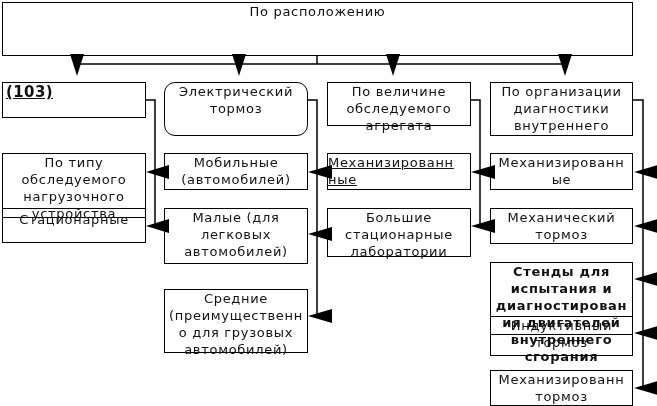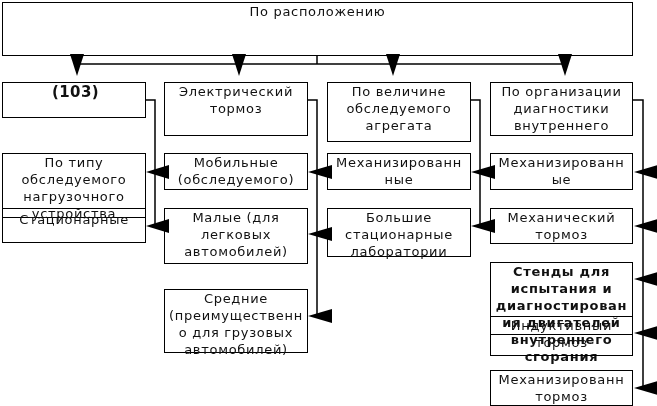--- a/index.html
+++ b/index.html
@@ -8,21 +8,21 @@
     background: #ffffff;
     font-family: "DejaVu Sans", sans-serif;
   }
   .box {
     position: absolute; box-sizing: border-box;
     border: 1.5px solid #000000; background: transparent;
     font-size: 13px; line-height: 17px; letter-spacing: 0.7px;
     color: #111111; text-align: center; white-space: pre-line;
     padding-top: 0px; overflow: visible;
   }
-  .box.left { text-align: center; }
+  .box.left { text-align: left; text-decoration: underline; }
   .box.bold { font-weight: bold; }
   .box.big { font-size: 15px; line-height: 18px; letter-spacing: 0.4px; padding-left: 3px; }
   svg.links { position: absolute; left: 0; top: 0; }
   .col1 { left: 2px;   width: 144px; }
   .col2 { left: 164px; width: 144px; }
   .col3 { left: 327px; width: 144px; }
   .col4 { left: 490px; width: 143px; }
 </style>
 </head>
 <body>
@@ -63,33 +63,33 @@
 
 <div class="box" style="left:2px; top:2px; width:631px; height:54px;">По расположению</div>
 
 <div class="box col1 bold big left" style="top:82px; height:36px;">(103)</div>
 <div class="box col1" style="top:153px; height:65px;">По типу
 обследуемого
 нагрузочного
 устройства</div>
 <div class="box col1" style="top:208px; height:35px; padding-top:2px;">Стационарные</div>
 
-<div class="box col2" style="top:82px; height:54px;">Электрический
+<div class="box col2" style="top:82px; height:54px;border-radius:11px;">Электрический
 тормоз</div>
 <div class="box col2" style="top:153px; height:37px;">Мобильные
-(обследуемого)</div>
+(автомобилей)</div>
 <div class="box col2" style="top:208px; height:56px;">Малые (для
 легковых
 автомобилей)</div>
 <div class="box col2" style="top:289px; height:64px;">Средние
 (преимущественн
 о для грузовых
 автомобилей)</div>
 
-<div class="box col3" style="top:82px; height:60px;">По величине
+<div class="box col3" style="top:82px; height:44px;">По величине
 обследуемого
 агрегата</div>
 <div class="box col3 left" style="top:153px; height:37px;">Механизированн
 ные</div>
 <div class="box col3" style="top:208px; height:49px;">Большие
 стационарные
 лаборатории</div>
 
 <div class="box col4" style="top:82px; height:54px;">По организации
 диагностики

